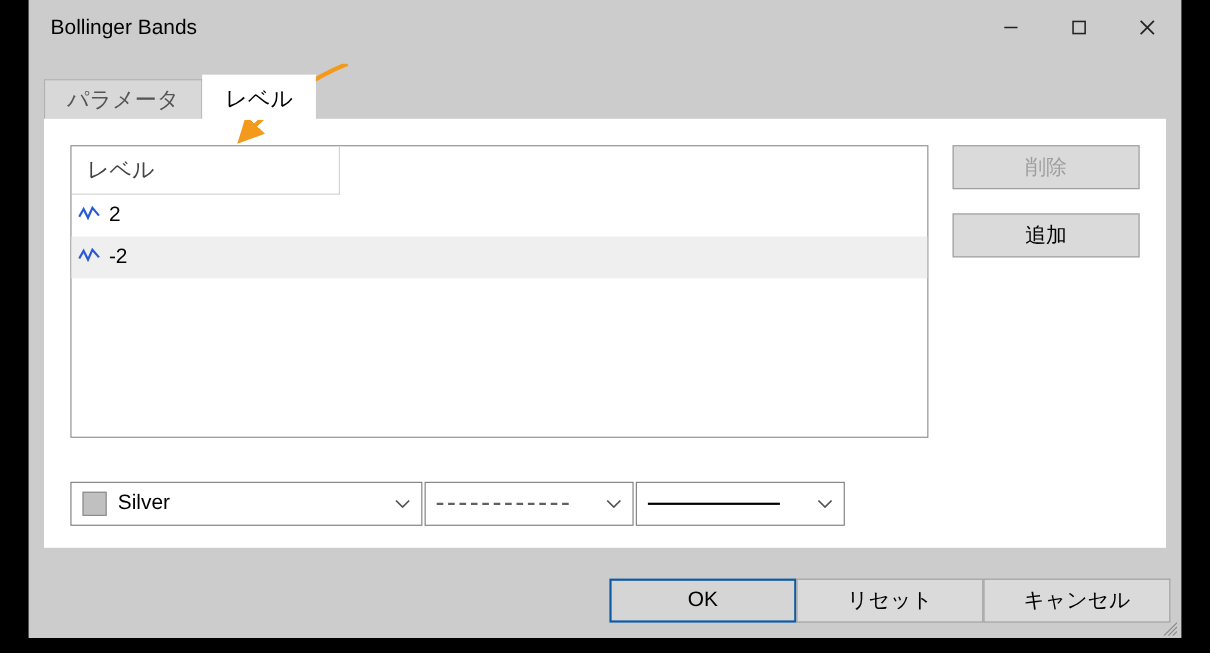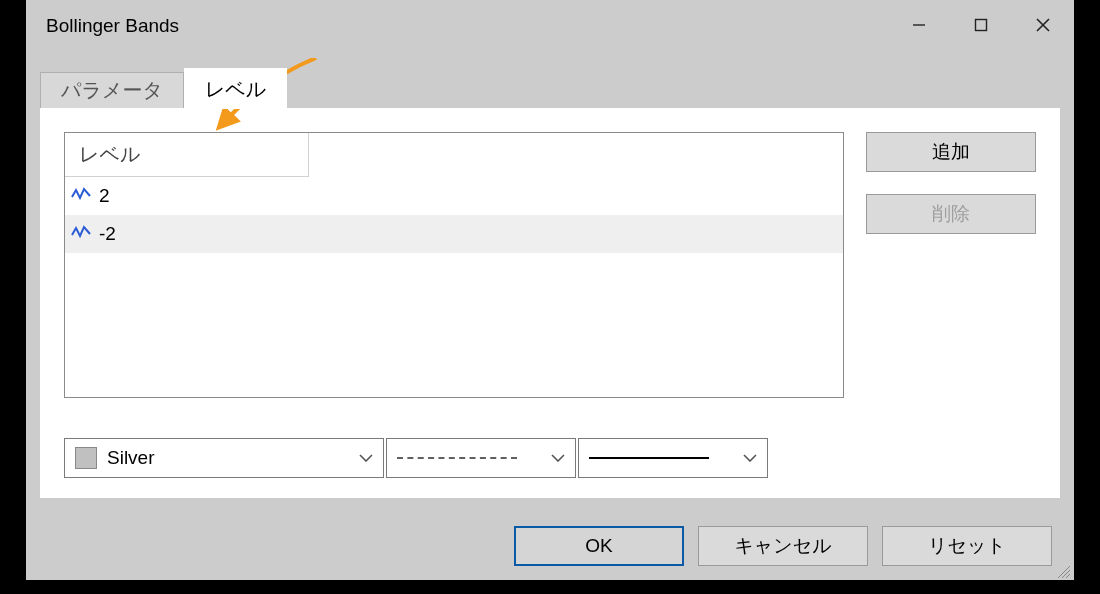--- a/index.html
+++ b/index.html
@@ -89,21 +89,21 @@
   .combo .swatch { width:22px; height:22px; background:#c0c0c0; border:1px solid #888; }
   .combo .arrow { margin-left:auto; }
   .combo.colour { width:320px; font-size:19px; }
   .combo.style  { width:190px; justify-content:center; }
   .combo.width  { width:190px; justify-content:center; }
   .dashline { flex:1; border-top:2px dashed #606060; height:0; margin-right:24px; }
   .solidline{ flex:1; border-top:2px solid #000; height:0; margin-right:24px; }
   .arrow svg{display:block;}
 
   .button-bar {
-    position:absolute; right:22px; bottom:14px; display:flex; gap:14px;
+    position:absolute; right:10px; bottom:14px; display:flex; 
   }
   .button-bar .btn { width:170px; }
   .btn.ok { background:#d5d5d5; border:2px solid #0a5aa6; }
 
   .resize-grip {
     position:absolute; right:4px; bottom:2px; width:16px; height:16px;
   }
 
   
   .anno-arrow {
@@ -168,22 +168,22 @@
                     <polyline points="1,10 5,3 9,11 13,2 19,9" fill="none" stroke="#2a5bd7" stroke-width="2"></polyline>
                   </svg>
               </span>
               <span class="level-text">-2</span>
             </div>
             <div class="td detail"></div>
           </div>
         </div>
 
         <div class="side-buttons">
+          <div class="btn disabled">削除</div>
           <div class="btn">追加</div>
-          <div class="btn disabled">削除</div>
         </div>
       </div>
 
       <div class="style-row">
         <div class="combo colour">
           <span class="swatch" style="background: rgb(192, 192, 192);"></span>
           <span>Silver</span>
           <span class="arrow">
             <svg width="14" height="8">
                 <polyline points="1,1 7,7 13,1" fill="none" stroke="#555" stroke-width="1.6"></polyline>
@@ -204,22 +204,22 @@
             <svg width="14" height="8">
                 <polyline points="1,1 7,7 13,1" fill="none" stroke="#555" stroke-width="1.6"></polyline>
               </svg>
           </span>
         </div>
       </div>
     </div>
 
     <div class="button-bar">
       <div class="btn ok">OK</div>
+      <div class="btn">リセット</div>
       <div class="btn">キャンセル</div>
-      <div class="btn">リセット</div>
     </div>
 
     <div class="resize-grip">
       <svg width="16" height="16">
         <g stroke="#888" stroke-width="1">
           <line x1="4" y1="16" x2="16" y2="4"></line>
           <line x1="8" y1="16" x2="16" y2="8"></line>
           <line x1="12" y1="16" x2="16" y2="12"></line>
         </g>
       </svg>

